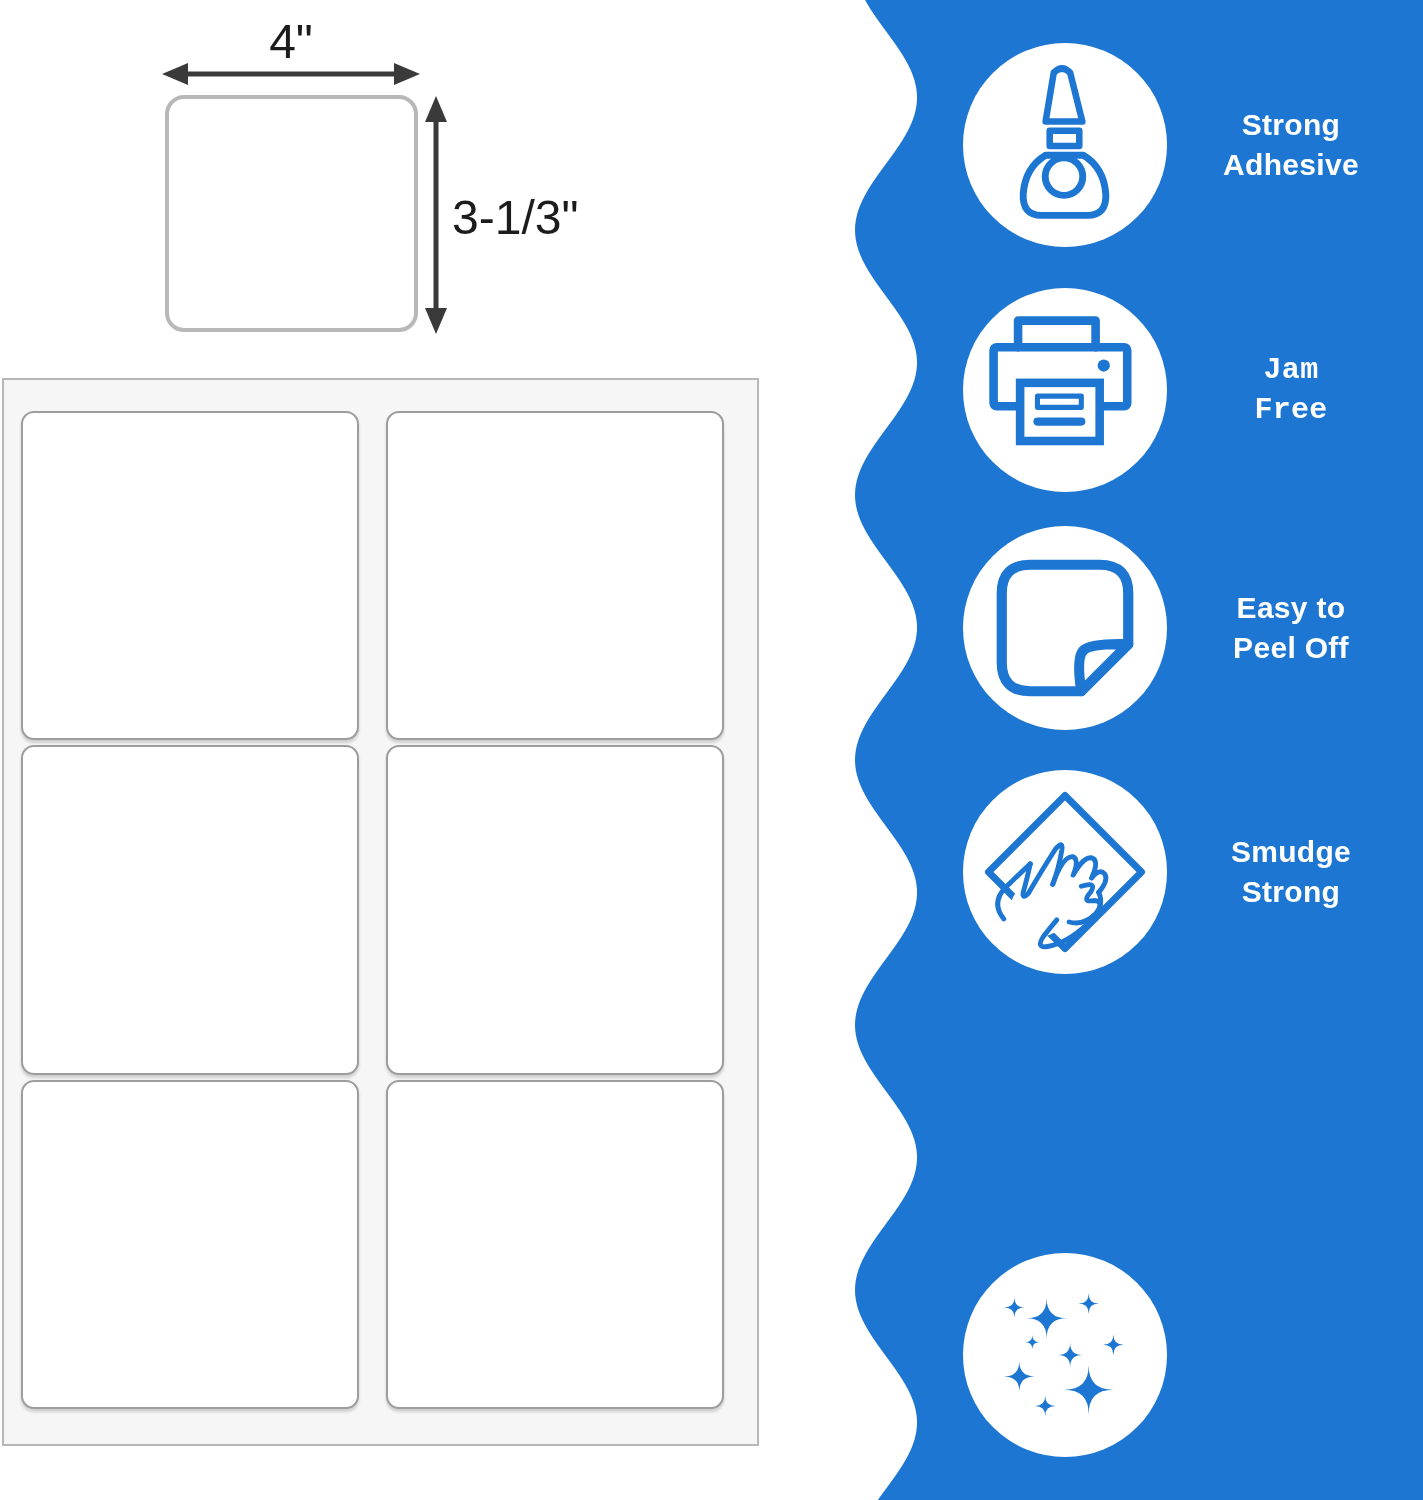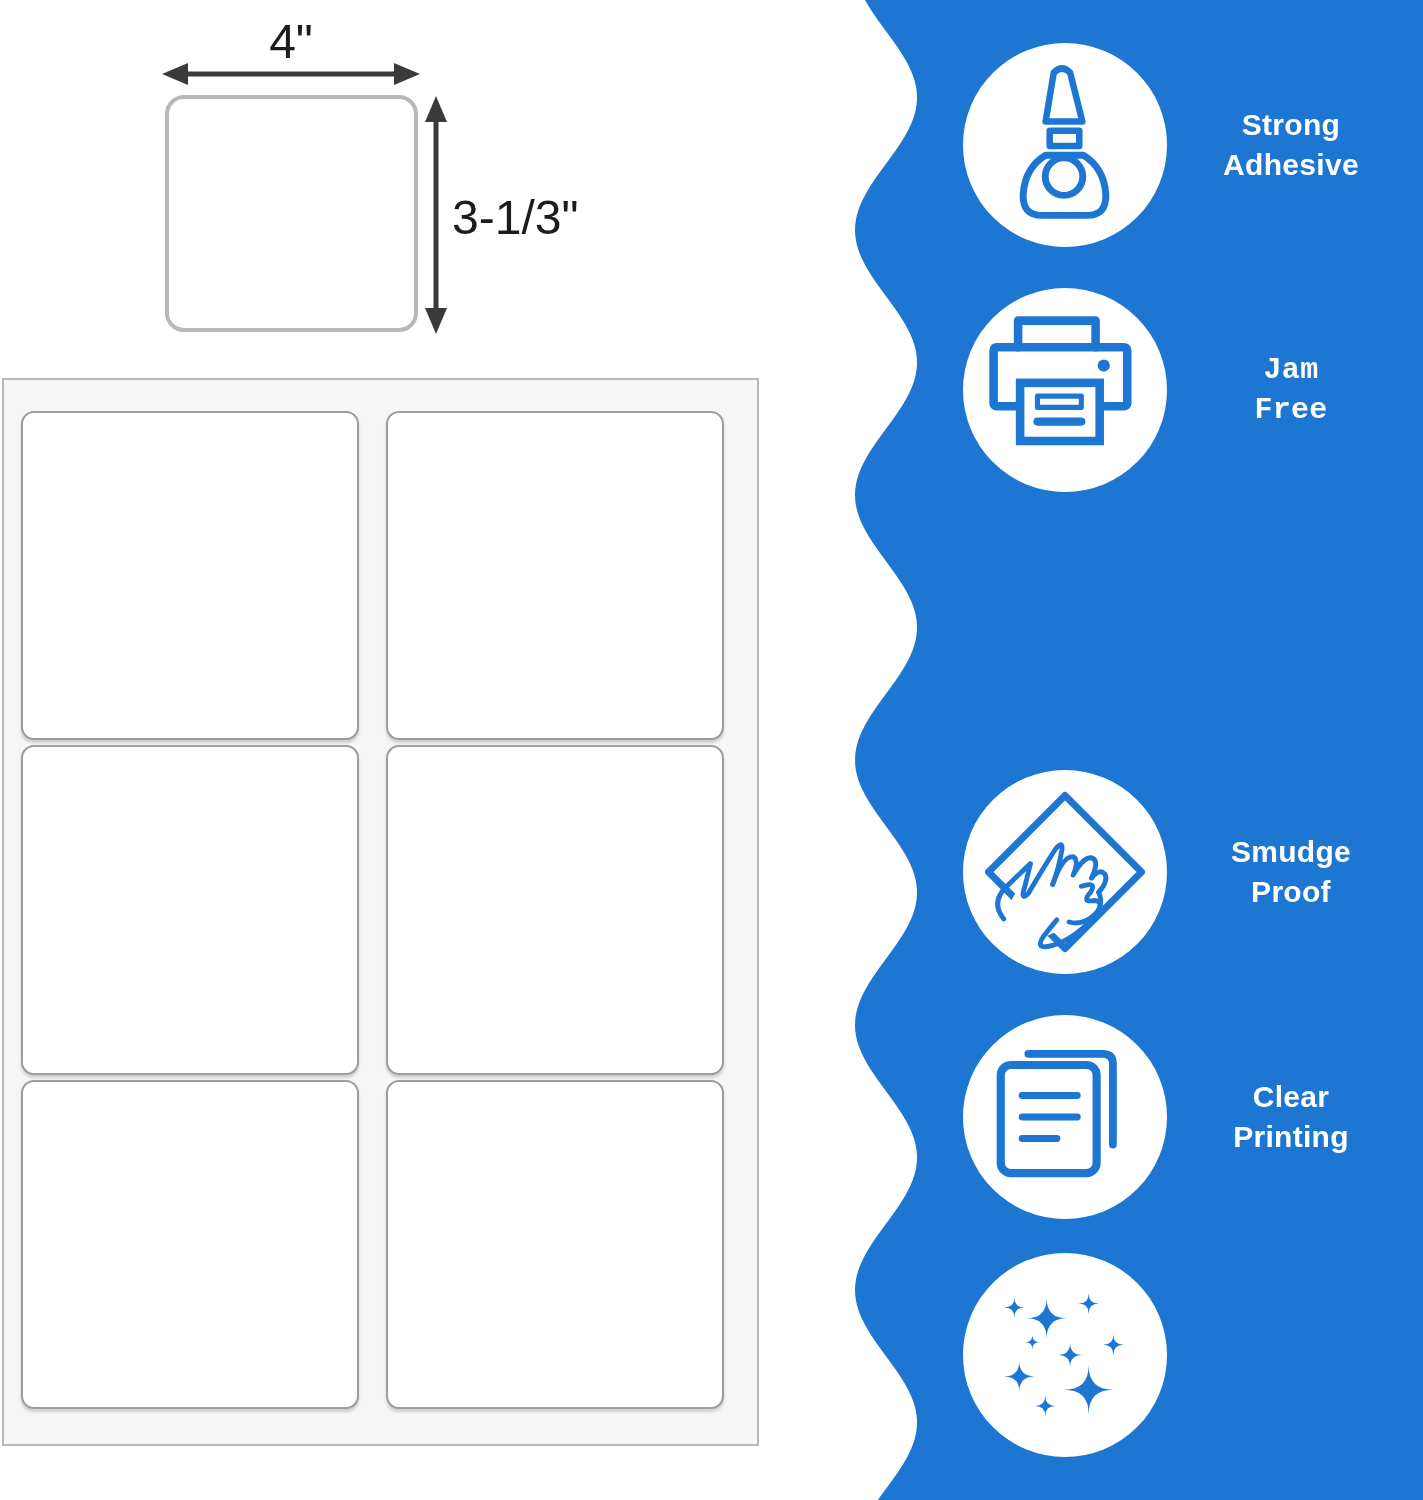--- a/index.html
+++ b/index.html
@@ -144,50 +144,47 @@
         <circle class="fl" cx="69" cy="38" r="3"></circle>
         <rect x="28" y="46.5" width="39" height="28.5" fill="#ffffff" stroke="currentColor" stroke-width="4.2"></rect>
         <rect class="st" stroke-width="2.5" x="36.5" y="53" width="21.5" height="5.5"></rect>
         <path class="st" stroke-width="4" d="M36.5,65.5 H58"></path>
       </svg>
     </div>
     <div class="flabel">Jam
 Free</div>
   </div>
 
+  <div class="feature" style="top:526px;">
+    <div class="fcircle">
+      <svg class="fsvg" viewBox="0 0 100 100">
+        <path class="st" stroke-width="5" d="M58,81 H33 Q19,81 19,67 V33 Q19,19 33,19 H67 Q81,19 81,33 V58"></path>
+        <path class="st" stroke-width="5" d="M81,58 Q62,57.5 58.8,61.2 Q55.5,65 58,81 Z"></path>
+      </svg>
+    </div>
+    <div class="flabel">Easy to
+Peel Off</div>
+  </div>
 
   <div class="feature" style="top:770px;">
     <div class="fcircle">
       <svg class="fsvg" viewBox="0 0 100 100">
         <path class="st" stroke-width="3.4" d="M50,12.5 L87.5,50 L50,87.5 L12.5,50 Z"></path>
         <ellipse class="wh" cx="45" cy="61" rx="28" ry="15.5" transform="rotate(-42 45 61)"></ellipse>
         <path class="st" stroke-width="2.4" d="M20,73 Q13.5,65 21,57.5 Q27,51.5 33,46"></path>
         <path class="st" stroke-width="2.4" d="M33,46 Q31,55 29.5,60 Q29,63.5 32,60.5 Q40,47 45.5,38.5 Q49,34.5 48.5,39 Q47,48 44,56"></path>
         <path class="st" stroke-width="2.4" d="M44,56 Q49,42 54,42.5 Q57,44 54,51.5 Q60,41 64,43.5 Q66.5,45.5 63,53 Q67,48 69.5,51 Q71.5,54 66.5,60"></path>
         <path class="st" stroke-width="2.4" d="M58,57 Q66,54.5 62.5,60 Q58,65 64,64 Q70,64.5 65,70.5 Q59,76.5 52,74.5"></path>
         <path class="st" stroke-width="2.4" d="M66.5,60 Q70,67 61.5,75 Q51,85 41.5,86.5 Q35.5,87.5 39.5,81.5 Q43,77 46,73.5"></path>
       </svg>
     </div>
     <div class="flabel">Smudge
-Proof</div>
-  </div>
-
-  <div class="feature" style="top:1015px;">
-    <div class="fcircle">
-      <svg class="fsvg" viewBox="0 0 100 100">
-        <path class="st" stroke-width="3.8" d="M32,19 H68.5 Q73.5,19 73.5,24 V63.5"></path>
-        <rect class="st" stroke-width="4" x="18.5" y="24.5" width="47" height="53" rx="5"></rect>
-        <path class="st" stroke-width="3.4" d="M29,39.5 H56"></path>
-        <path class="st" stroke-width="3.4" d="M29,50 H56"></path>
-        <path class="st" stroke-width="3.4" d="M29,60.5 H46"></path>
-      </svg>
-    </div>
-    <div class="flabel">Clear
-Printing</div>
-  </div>
+Strong</div>
+  </div>
+
 
   <div class="feature" style="top:1253px;">
     <div class="fcircle">
       <svg class="fsvg" viewBox="0 0 100 100">
         <path class="fl" d="M25.2 21.7Q25.2 26.7 30.2 26.7Q25.2 26.7 25.2 31.7Q25.2 26.7 20.2 26.7Q25.2 26.7 25.2 21.7Z
           M41 22Q41 32 51 32Q41 32 41 42Q41 32 31 32Q41 32 41 22Z
           M61.6 19.8Q61.6 24.8 66.6 24.8Q61.6 24.8 61.6 29.8Q61.6 24.8 56.6 24.8Q61.6 24.8 61.6 19.8Z
           M34 40.3Q34 43.7 37.4 43.7Q34 43.7 34 47.1Q34 43.7 30.6 43.7Q34 43.7 34 40.3Z
           M73.7 40Q73.7 45 78.7 45Q73.7 45 73.7 50Q73.7 45 68.7 45Q73.7 45 73.7 40Z
           M52.5 44Q52.5 50 58.5 50Q52.5 50 52.5 56Q52.5 50 46.5 50Q52.5 50 52.5 44Z

